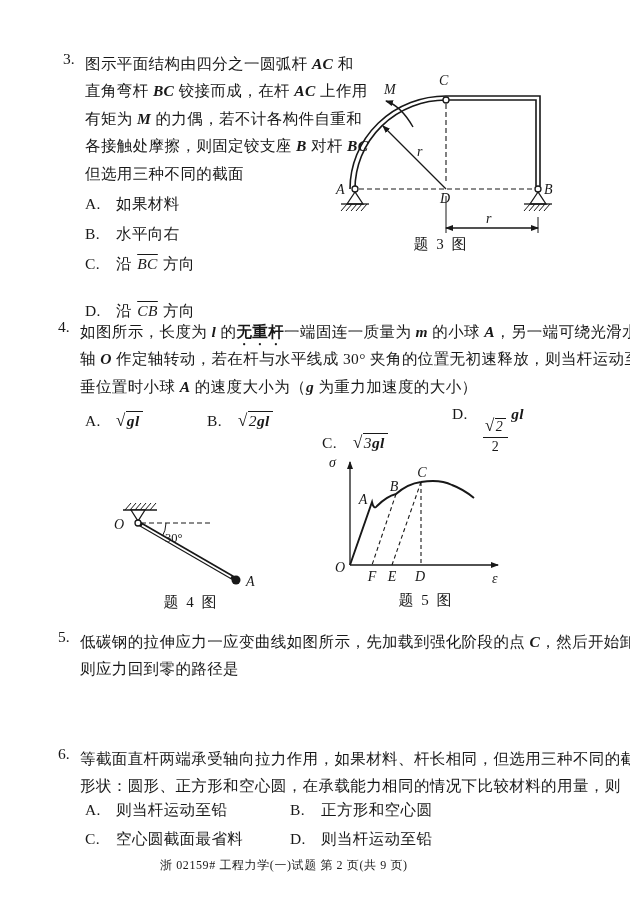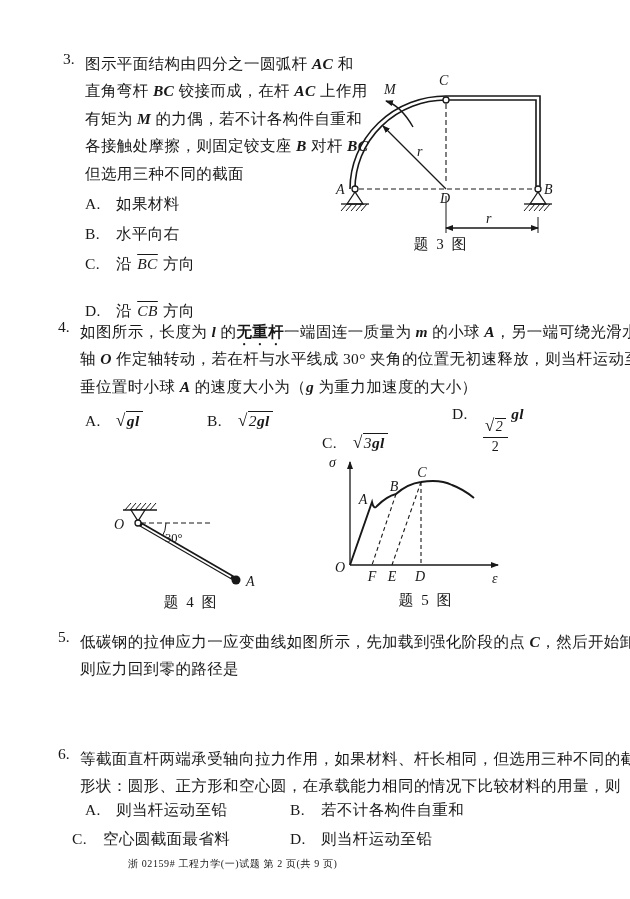--- a/index.html
+++ b/index.html
@@ -19,21 +19,21 @@
   .emph{text-emphasis:filled dot #181818;-webkit-text-emphasis:filled dot #181818;
         text-emphasis-position:under right;font-weight:bold;-webkit-text-emphasis-position:under;}
   .sqrt{display:inline-block;white-space:nowrap;}
   .sqrt .sg{font-style:normal;font-size:17px;}
   .sqrt .rad{font-style:italic;border-top:1.3px solid #181818;padding:0 3px 0 1px;}
   .frac{display:inline-flex;flex-direction:column;align-items:center;vertical-align:-12px;
         line-height:1.15;font-size:14px;}
   .frac .num{padding:0 2px 1px 2px;border-bottom:1.2px solid #181818;}
   .frac .den{padding-top:1px;}
   .suffix{font-style:italic;margin-left:3px;}
-  .footer{position:absolute;font-size:10px;letter-spacing:0.6px;}
+  .footer{position:absolute;font-size:12px;letter-spacing:0.6px;margin-left:32px;}
   svg text{font-family:"Liberation Serif","DejaVu Serif",serif;}
   .svgl{font-style:italic;font-size:14px;fill:#181818;}
   .svgs{font-style:normal;font-size:12.5px;fill:#181818;}
   .svgc{font-style:normal;font-size:15px;fill:#181818;letter-spacing:2px;}
 </style>
 </head>
 <body>
 
 <div class="page">
 
@@ -216,23 +216,23 @@
 
   <div class="qnum" style="left:58px;top:745px">6.</div>
   <div class="stem" style="left:80px;top:745px">
     <div class="line">等截面直杆两端承受轴向拉力作用，如果材料、杆长相同，但选用三种不同的截面</div>
     <div class="line">形状：圆形、正方形和空心圆，在承载能力相同的情况下比较材料的用量，则</div>
   </div>
   <div class="opt" style="left:85px;top:799px">
     <span class="lab">A.</span><span>则当杆运动至铅</span>
   </div>
   <div class="opt" style="left:290px;top:799px">
-    <span class="lab">B.</span><span>若不计各构件自重和</span>
-  </div>
-  <div class="opt" style="left:72px;top:828px">
+    <span class="lab">B.</span><span>正方形和空心圆</span>
+  </div>
+  <div class="opt" style="left:85px;top:828px">
     <span class="lab">C.</span><span>空心圆截面最省料</span>
   </div>
   <div class="opt" style="left:290px;top:828px">
     <span class="lab">D.</span><span>则当杆运动至铅</span>
   </div>
 
   <div class="footer" style="left:128px;top:857px">浙 02159# 工程力学(一)试题 第 2 页(共 9 页)</div>
 
 </div>
 

